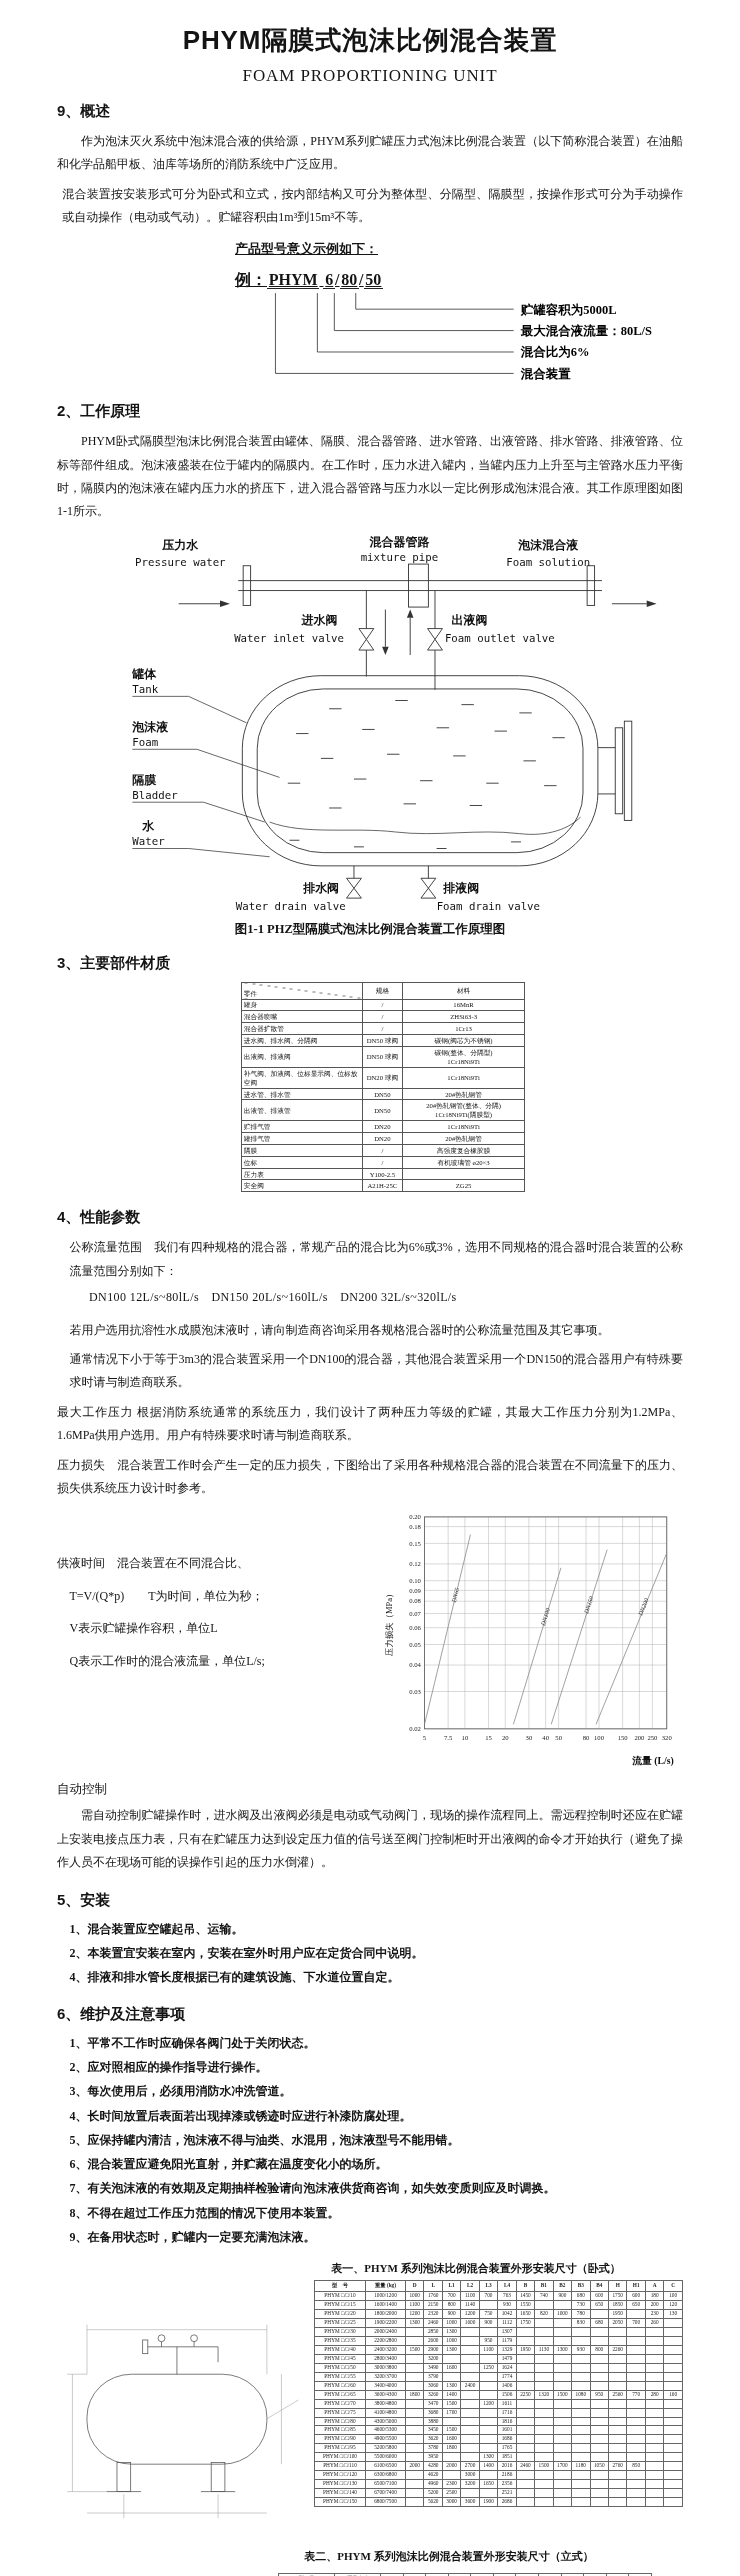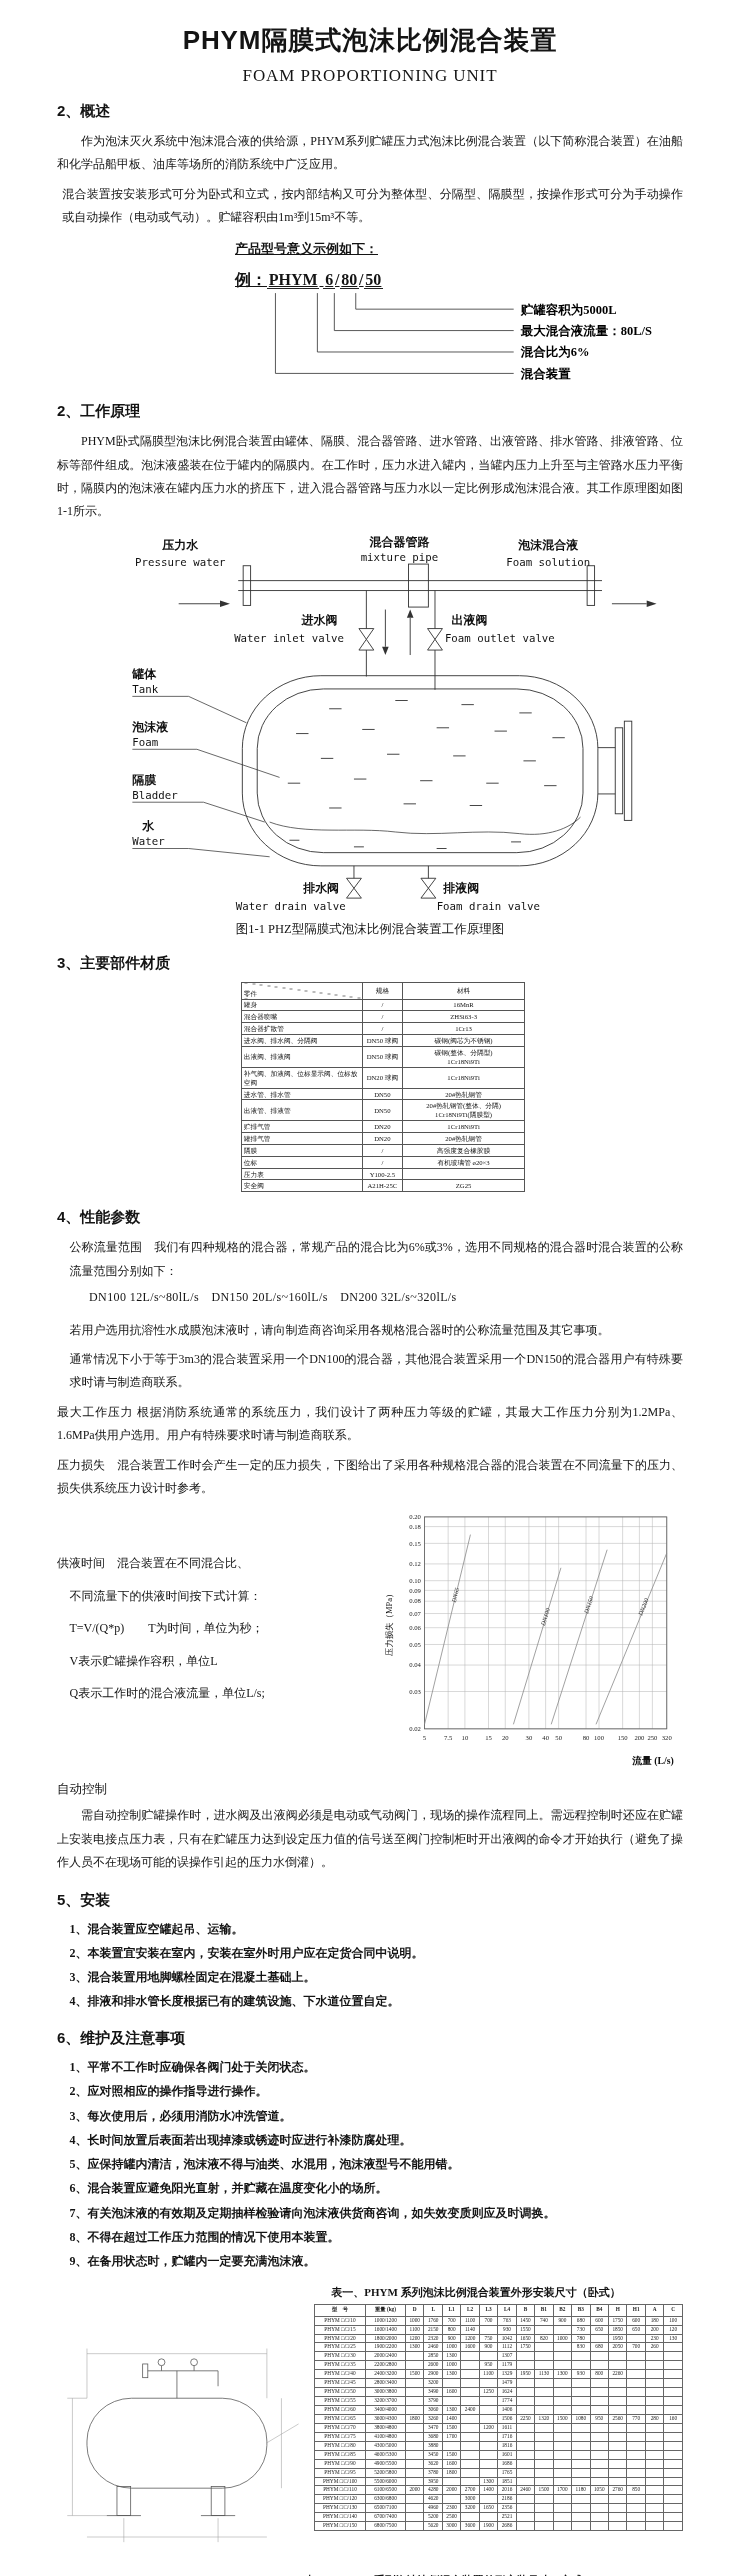--- a/index.html
+++ b/index.html
@@ -29,21 +29,21 @@
   .md-svg text{font-family:"Liberation Serif","DejaVu Serif",serif;font-weight:700;}
   
   .figure-wrap{text-align:center;margin-top:7.1px;}
   .fig-svg line,.fig-svg rect,.fig-svg path{stroke:#333;fill:none;stroke-width:1.1;}
   .fig-svg .thin{stroke-width:0.9;}
   .fig-svg polygon{fill:#333;stroke:none;}
   .fig-svg polygon.valve{fill:none;stroke:#333;stroke-width:1.1;}
   .fig-svg text{fill:#111;}
   .fig-svg .cn{font-size:14.5px;font-family:"Liberation Serif","DejaVu Serif",serif;font-weight:700;}
   .fig-svg .en{font-size:13px;font-family:"DejaVu Sans Mono","Liberation Mono",monospace;}
-  .fig-caption{font-size:12.5px;font-weight:400;text-align:center;margin-top:3.6px;}
+  .fig-caption{font-size:12.5px;font-weight:700;text-align:center;margin-top:3.6px;}
   
   table{border-collapse:collapse;}
   .mat-table{margin:5.3px 0 0 184px;width:284px;font-size:6.7px;table-layout:fixed;}
   .mat-table th,.mat-table td{border:0.9px solid #555;padding:0.9px 1.8px;text-align:center;line-height:1.35;white-space:pre-line;}
   .mat-table th{font-weight:400;height:14.3px;}
   .mat-table th:first-child{
     width:116px;
     background:linear-gradient(to top right,transparent 49.4%,#777 49.4%,#777 50.6%,transparent 50.6%);
     text-align:left;vertical-align:bottom;
   }
@@ -80,21 +80,21 @@
   .t2-fig{flex:0 0 221px;}
 </style>
 </head>
 <body>
 
 <div class="page">
 
   <div class="doc-title">PHYM隔膜式泡沫比例混合装置</div>
   <div class="doc-subtitle">FOAM PROPORTIONING UNIT</div>
 
-  <h2 class="sec">2、概述</h2>
+  <h2 class="sec">9、概述</h2>
   <p class="body indent">作为泡沫灭火系统中泡沫混合液的供给源，PHYM系列贮罐压力式泡沫比例混合装置（以下简称混合装置）在油船和化学品船甲板、油库等场所的消防系统中广泛应用。</p>
   <p class="body" style="padding-left:5.3px;">混合装置按安装形式可分为卧式和立式，按内部结构又可分为整体型、分隔型、隔膜型，按操作形式可分为手动操作或自动操作（电动或气动）。贮罐容积由1m³到15m³不等。</p>
 
   <div class="model-diagram">
     <div class="md-intro">产品型号意义示例如下：</div>
     <div class="md-line2"><span>例：</span><span class="useg">PHYM</span> <span class="useg">6</span><span>/</span><span class="useg">80</span><span>/</span><span class="useg">50</span></div>
     <svg class="md-svg" width="464" height="93" viewBox="0 0 520 104">
       <polyline points="123,0 123,18 300,18"></polyline>
       <polyline points="99,0 99,42 300,42"></polyline>
       <polyline points="80,0 80,66 300,66"></polyline>
@@ -305,21 +305,20 @@
   <p class="body" style="padding-left:12.5px;">公称流量范围　我们有四种规格的混合器，常规产品的混合比为6%或3%，选用不同规格的混合器时混合装置的公称流量范围分别如下：</p>
   <p class="dn-line">DN100 12L/s~80lL/s　DN150 20L/s~160lL/s　DN200 32L/s~320lL/s</p>
   <p class="body" style="padding-left:12.5px;margin-top:12.5px;">若用户选用抗溶性水成膜泡沫液时，请向制造商咨询采用各规格混合器时的公称流量范围及其它事项。</p>
   <p class="body" style="padding-left:12.5px;">通常情况下小于等于3m3的混合装置采用一个DN100的混合器，其他混合装置采用一个DN150的混合器用户有特殊要求时请与制造商联系。</p>
   <p class="body">最大工作压力 根据消防系统通常的系统压力，我们设计了两种压力等级的贮罐，其最大工作压力分别为1.2MPa、1.6MPa供用户选用。用户有特殊要求时请与制造商联系。</p>
   <p class="body">压力损失　混合装置工作时会产生一定的压力损失，下图给出了采用各种规格混合器的混合装置在不同流量下的压力、损失供系统压力设计时参考。</p>
 
   <div class="two-col">
     <div class="supply">
       <div>供液时间　混合装置在不同混合比、</div>
-      <div>不同流量下的供液时间按下式计算：</div>
       <div>T=V/(Q*p)　　T为时间，单位为秒；</div>
       <div>V表示贮罐操作容积，单位L</div>
       <div>Q表示工作时的混合液流量，单位L/s;</div>
     </div>
     <div class="chart-box">
       <svg id="chart-svg" width="301" height="264" viewBox="0 0 338 296">
           <line x1="50" y1="12" x2="50" y2="250" stroke="#b8b8b8" stroke-width="0.6"></line>
           <text x="50" y="262" font-size="7.5" text-anchor="middle" fill="#222">5</text>
           <line x1="76.51830003269241" y1="12" x2="76.51830003269241" y2="250" stroke="#b8b8b8" stroke-width="0.6"></line>
           <text x="76.51830003269241" y="262" font-size="7.5" text-anchor="middle" fill="#222">7.5</text>
@@ -387,21 +386,20 @@
         </svg>
     </div>
   </div>
 
   <div class="auto-head">自动控制</div>
   <p class="body indent">需自动控制贮罐操作时，进水阀及出液阀必须是电动或气动阀门，现场的操作流程同上。需远程控制时还应在贮罐上安装电接点压力表，只有在贮罐压力达到设定压力值的信号送至阀门控制柜时开出液阀的命令才开始执行（避免了操作人员不在现场可能的误操作引起的压力水倒灌）。</p>
 
   <h2 class="sec">5、安装</h2>
   <div class="item-line">1、混合装置应空罐起吊、运输。</div>
   <div class="item-line">2、本装置宜安装在室内，安装在室外时用户应在定货合同中说明。</div>
-  <div class="item-line">3、混合装置用地脚螺栓固定在混凝土基础上。</div>
   <div class="item-line">4、排液和排水管长度根据已有的建筑设施、下水道位置自定。</div>
 
   <h2 class="sec">6、维护及注意事项</h2>
   <div class="item-line">1、平常不工作时应确保各阀门处于关闭状态。</div>
   <div class="item-line">2、应对照相应的操作指导进行操作。</div>
   <div class="item-line">3、每次使用后，必须用消防水冲洗管道。</div>
   <div class="item-line">4、长时间放置后表面若出现掉漆或锈迹时应进行补漆防腐处理。</div>
   <div class="item-line">5、应保持罐内清洁，泡沫液不得与油类、水混用，泡沫液型号不能用错。</div>
   <div class="item-line">6、混合装置应避免阳光直射，并贮藏在温度变化小的场所。</div>
   <div class="item-line">7、有关泡沫液的有效期及定期抽样检验请向泡沫液供货商咨询，如失效变质则应及时调换。</div>

